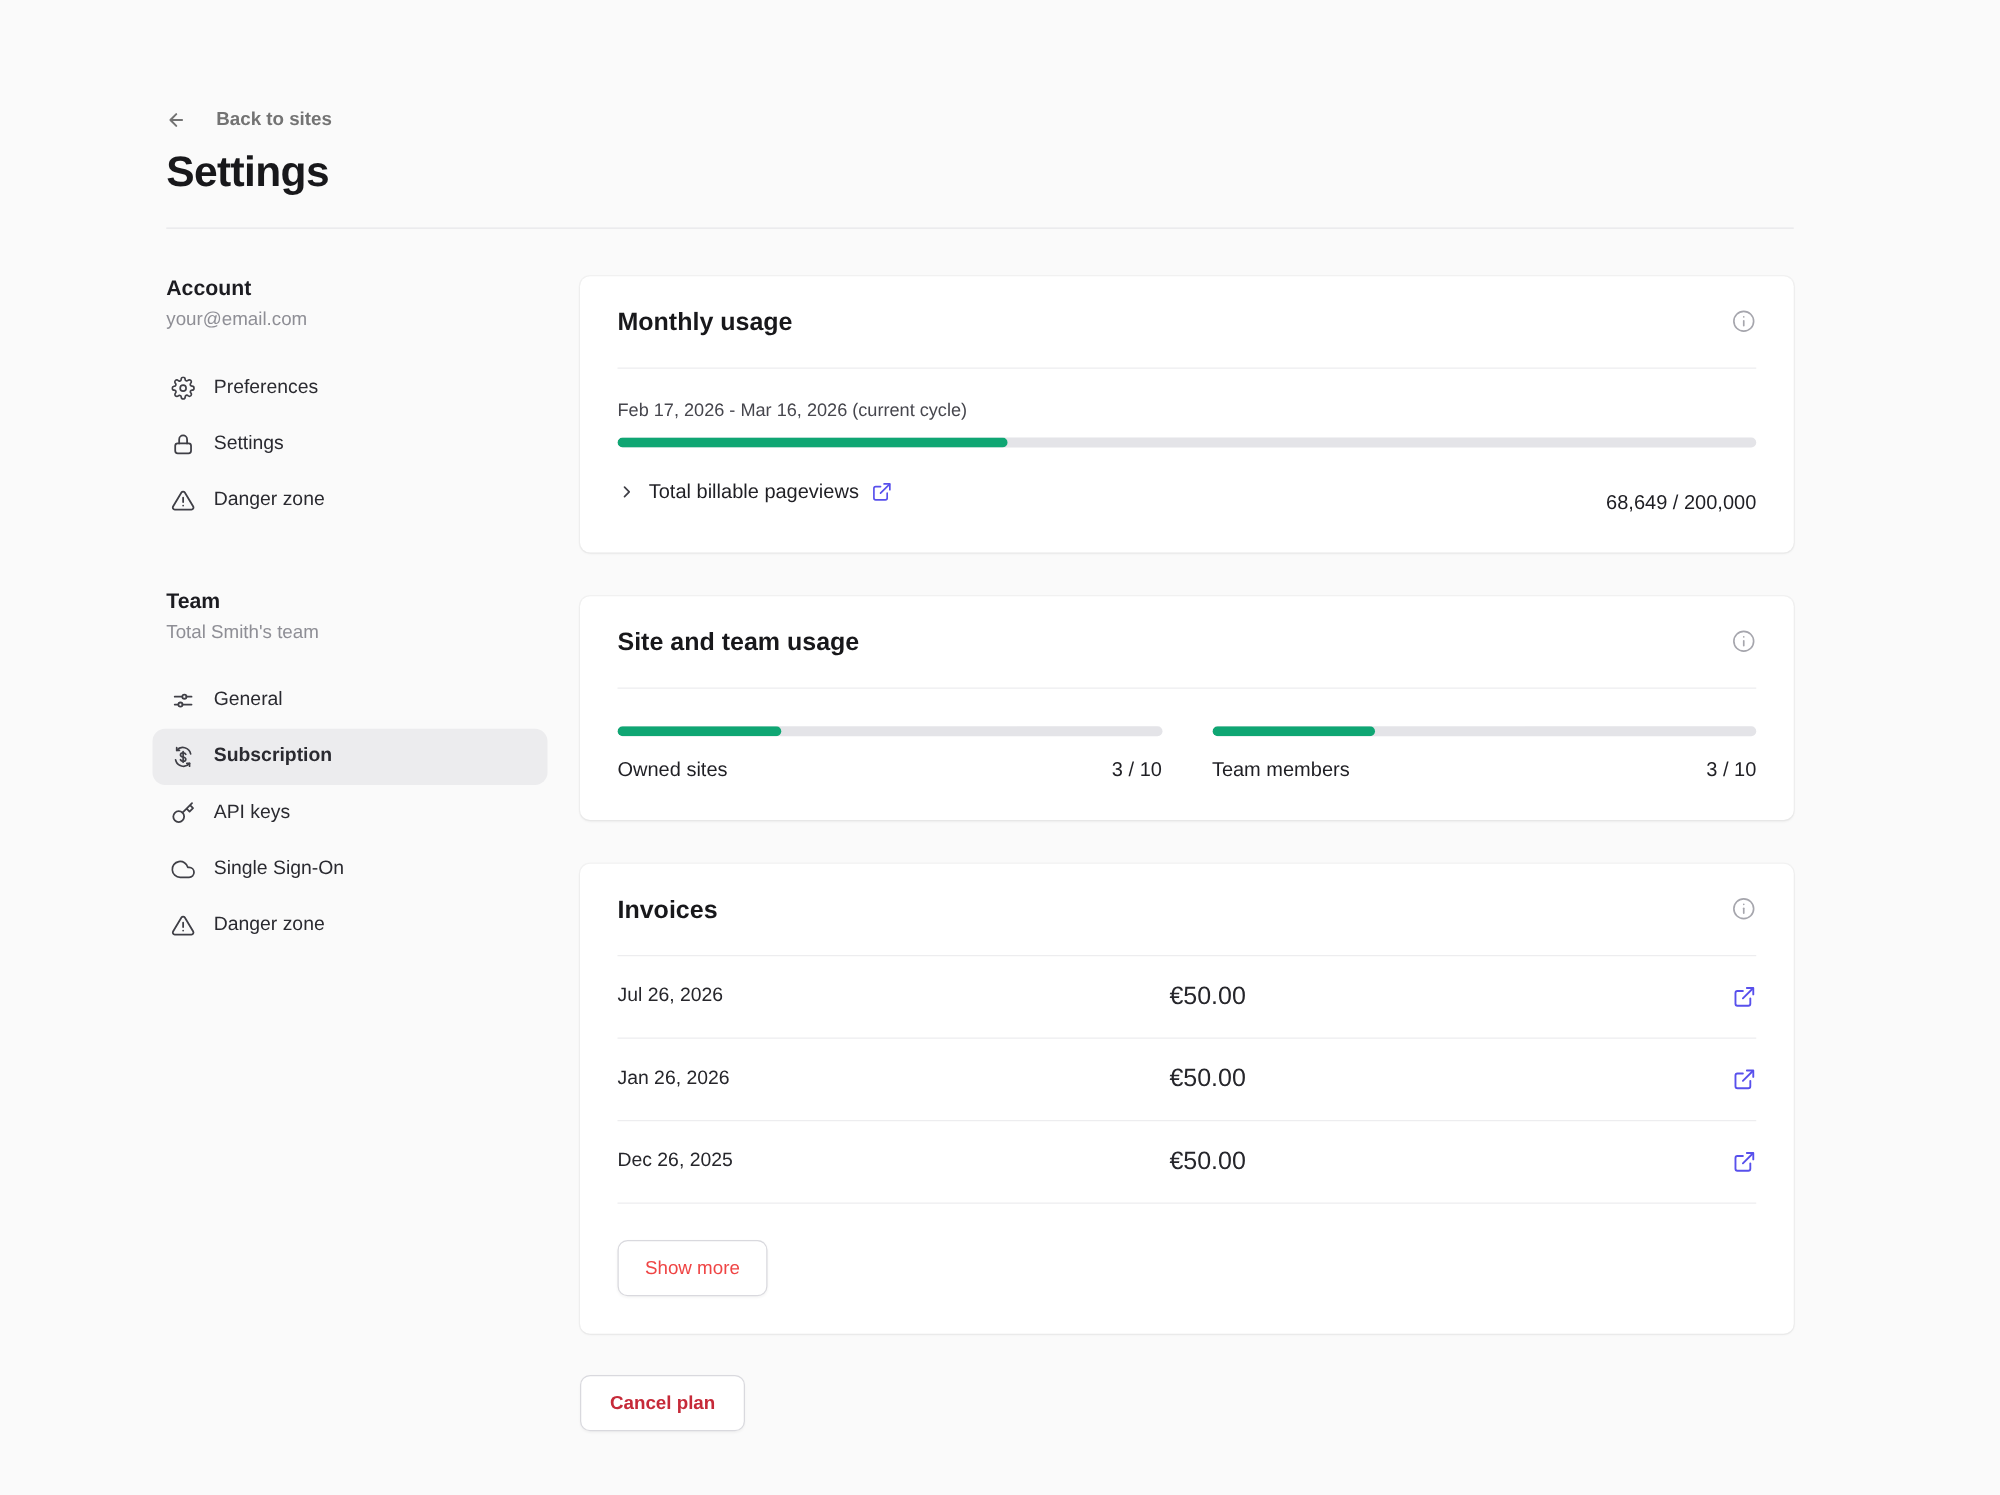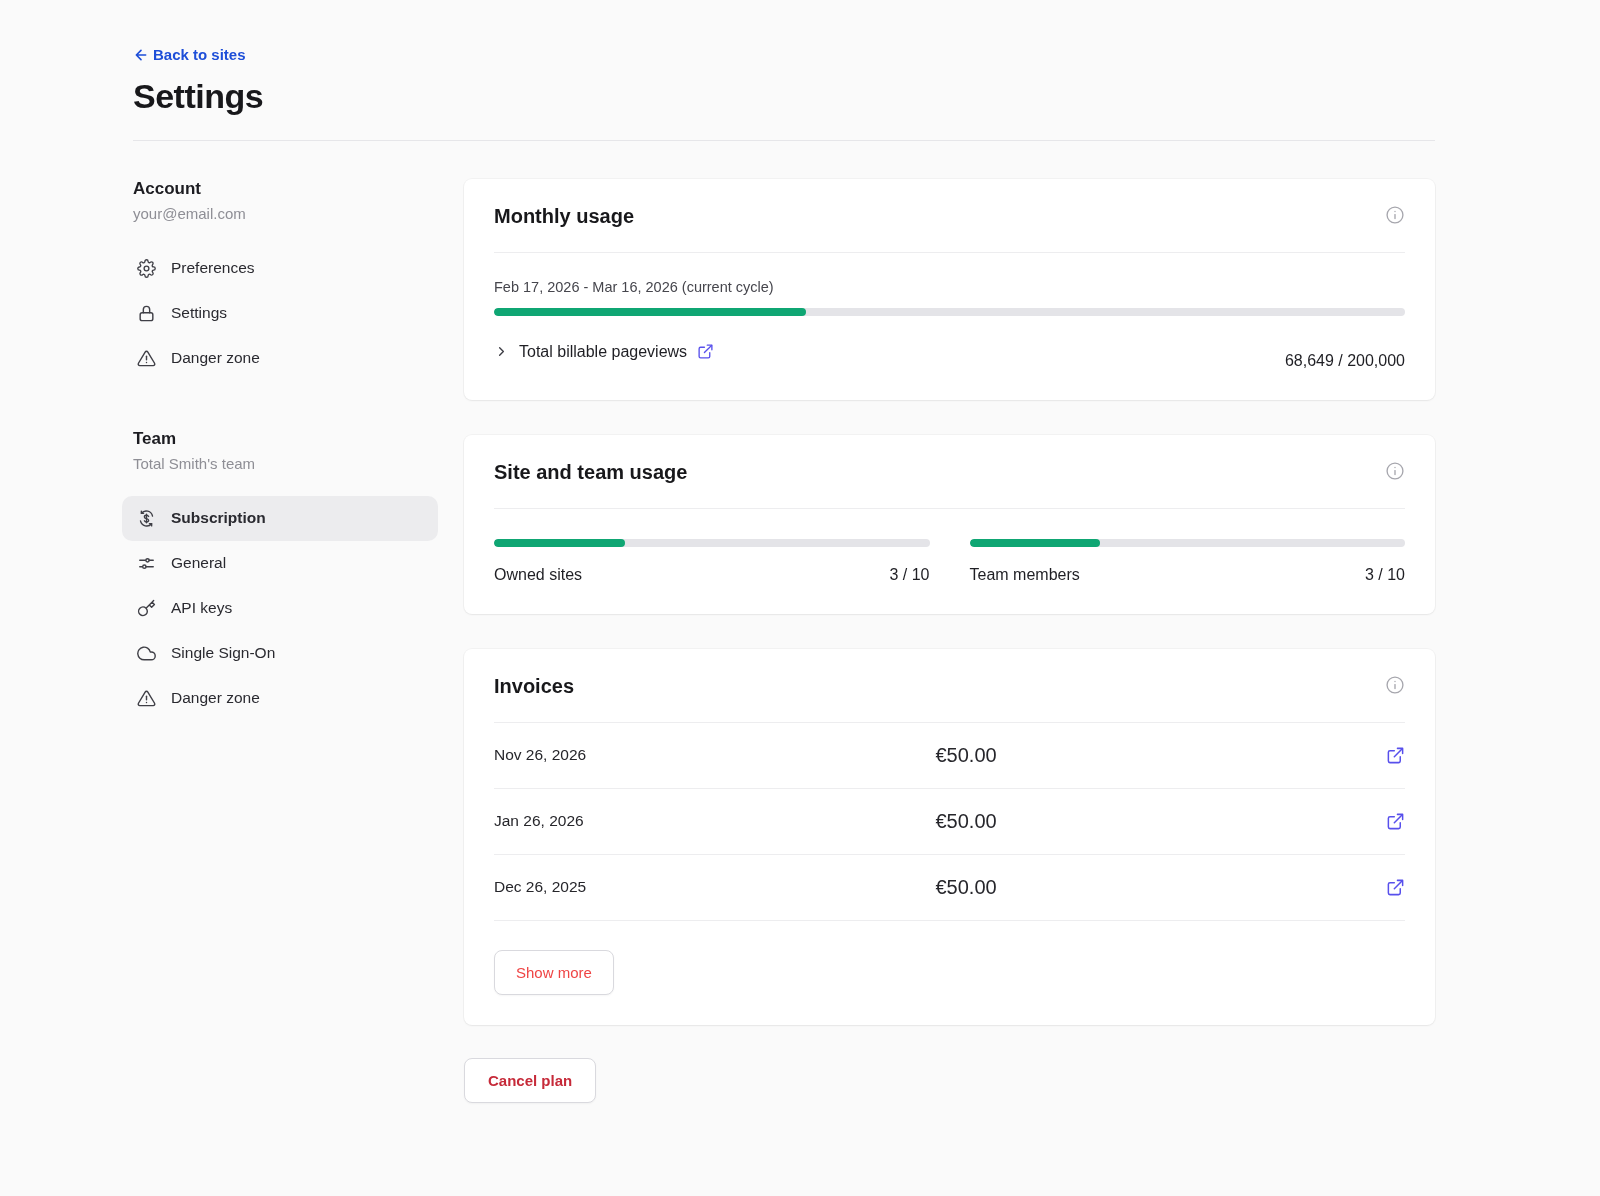--- a/index.html
+++ b/index.html
@@ -7,23 +7,23 @@
   body {
     width:1600px; height:1196px;
     font-family:"Liberation Sans", sans-serif;
     color:#232329;
     overflow:hidden;
   }
   .page { padding:46px 165px 0 133px; }
 
   
   .back-link {
-    display:inline-flex; align-items:center; gap:4px;
-    color:#1d4ed8; font-size:15px; font-weight:700;
-    text-decoration:none; cursor:pointer;
+    display:inline-flex; align-items:center; gap:24px;
+    color:#737373; font-size:15px; font-weight:700;
+    text-decoration:none; cursor:pointer;margin-top:41px;
   }
   .back-link svg { width:16px; height:16px; }
   .page-title { font-size:34px; font-weight:700; letter-spacing:-0.5px; margin-top:10px; color:#18181b; }
   .top-divider { border:none; border-top:1px solid #e6e6e9; margin-top:24px; }
 
   
   .layout { display:grid; grid-template-columns:305px 1fr; column-gap:26px; margin-top:38px; }
 
   
   .side-section + .side-section { margin-top:48px; }
@@ -184,31 +184,31 @@
               </svg>
             <span>Danger zone</span>
           </div>
         </nav>
       </div>
 
       <div class="side-section">
         <div class="side-title">Team</div>
         <div class="side-subtitle">Total Smith's team</div>
         <nav class="side-nav">
+          <div class="nav-item">
+            <svg viewBox="0 0 24 24">
+                <use href="#i-sliders"></use>
+              </svg>
+            <span>General</span>
+          </div>
           <div class="nav-item active">
             <svg viewBox="0 0 24 24">
                 <use href="#i-dollar-refresh"></use>
               </svg>
             <span>Subscription</span>
-          </div>
-          <div class="nav-item">
-            <svg viewBox="0 0 24 24">
-                <use href="#i-sliders"></use>
-              </svg>
-            <span>General</span>
           </div>
           <div class="nav-item">
             <svg viewBox="0 0 24 24">
                 <use href="#i-key"></use>
               </svg>
             <span>API keys</span>
           </div>
           <div class="nav-item">
             <svg viewBox="0 0 24 24">
                 <use href="#i-cloud"></use>
@@ -299,21 +299,21 @@
           <h2 class="card-title">Invoices</h2>
           <button class="info-btn">
             <svg viewBox="0 0 24 24">
                 <use href="#i-info"></use>
               </svg>
           </button>
         </div>
         <hr class="card-divider">
 
         <div class="invoice-row">
-          <span class="invoice-date">Nov 26, 2026</span>
+          <span class="invoice-date">Jul 26, 2026</span>
           <span class="invoice-amount">€50.00</span>
           <button class="invoice-link">
             <svg viewBox="0 0 24 24">
                 <use href="#i-external"></use>
               </svg>
           </button>
         </div>
         <div class="invoice-row">
           <span class="invoice-date">Jan 26, 2026</span>
           <span class="invoice-amount">€50.00</span>

